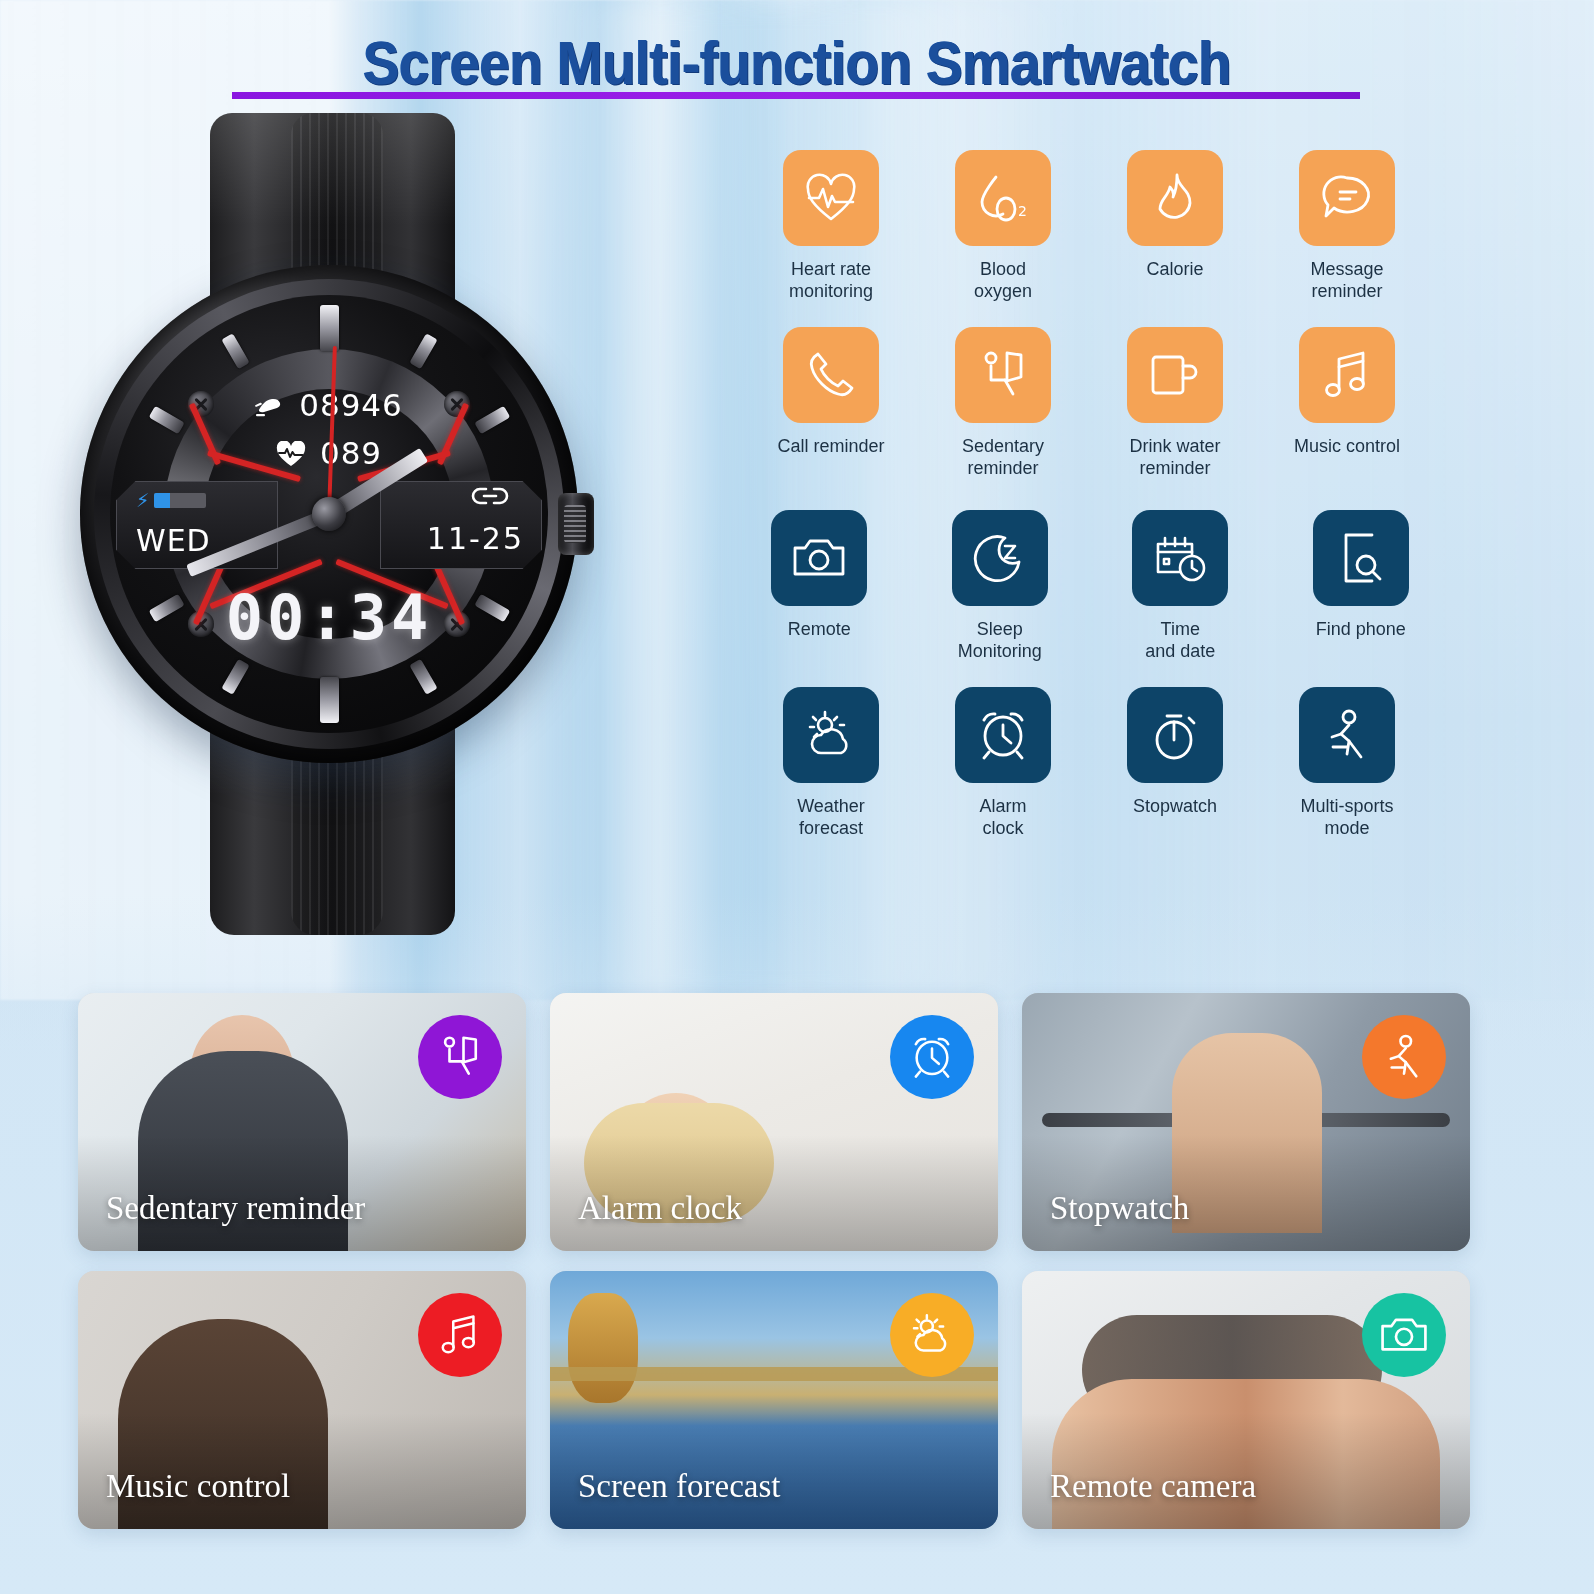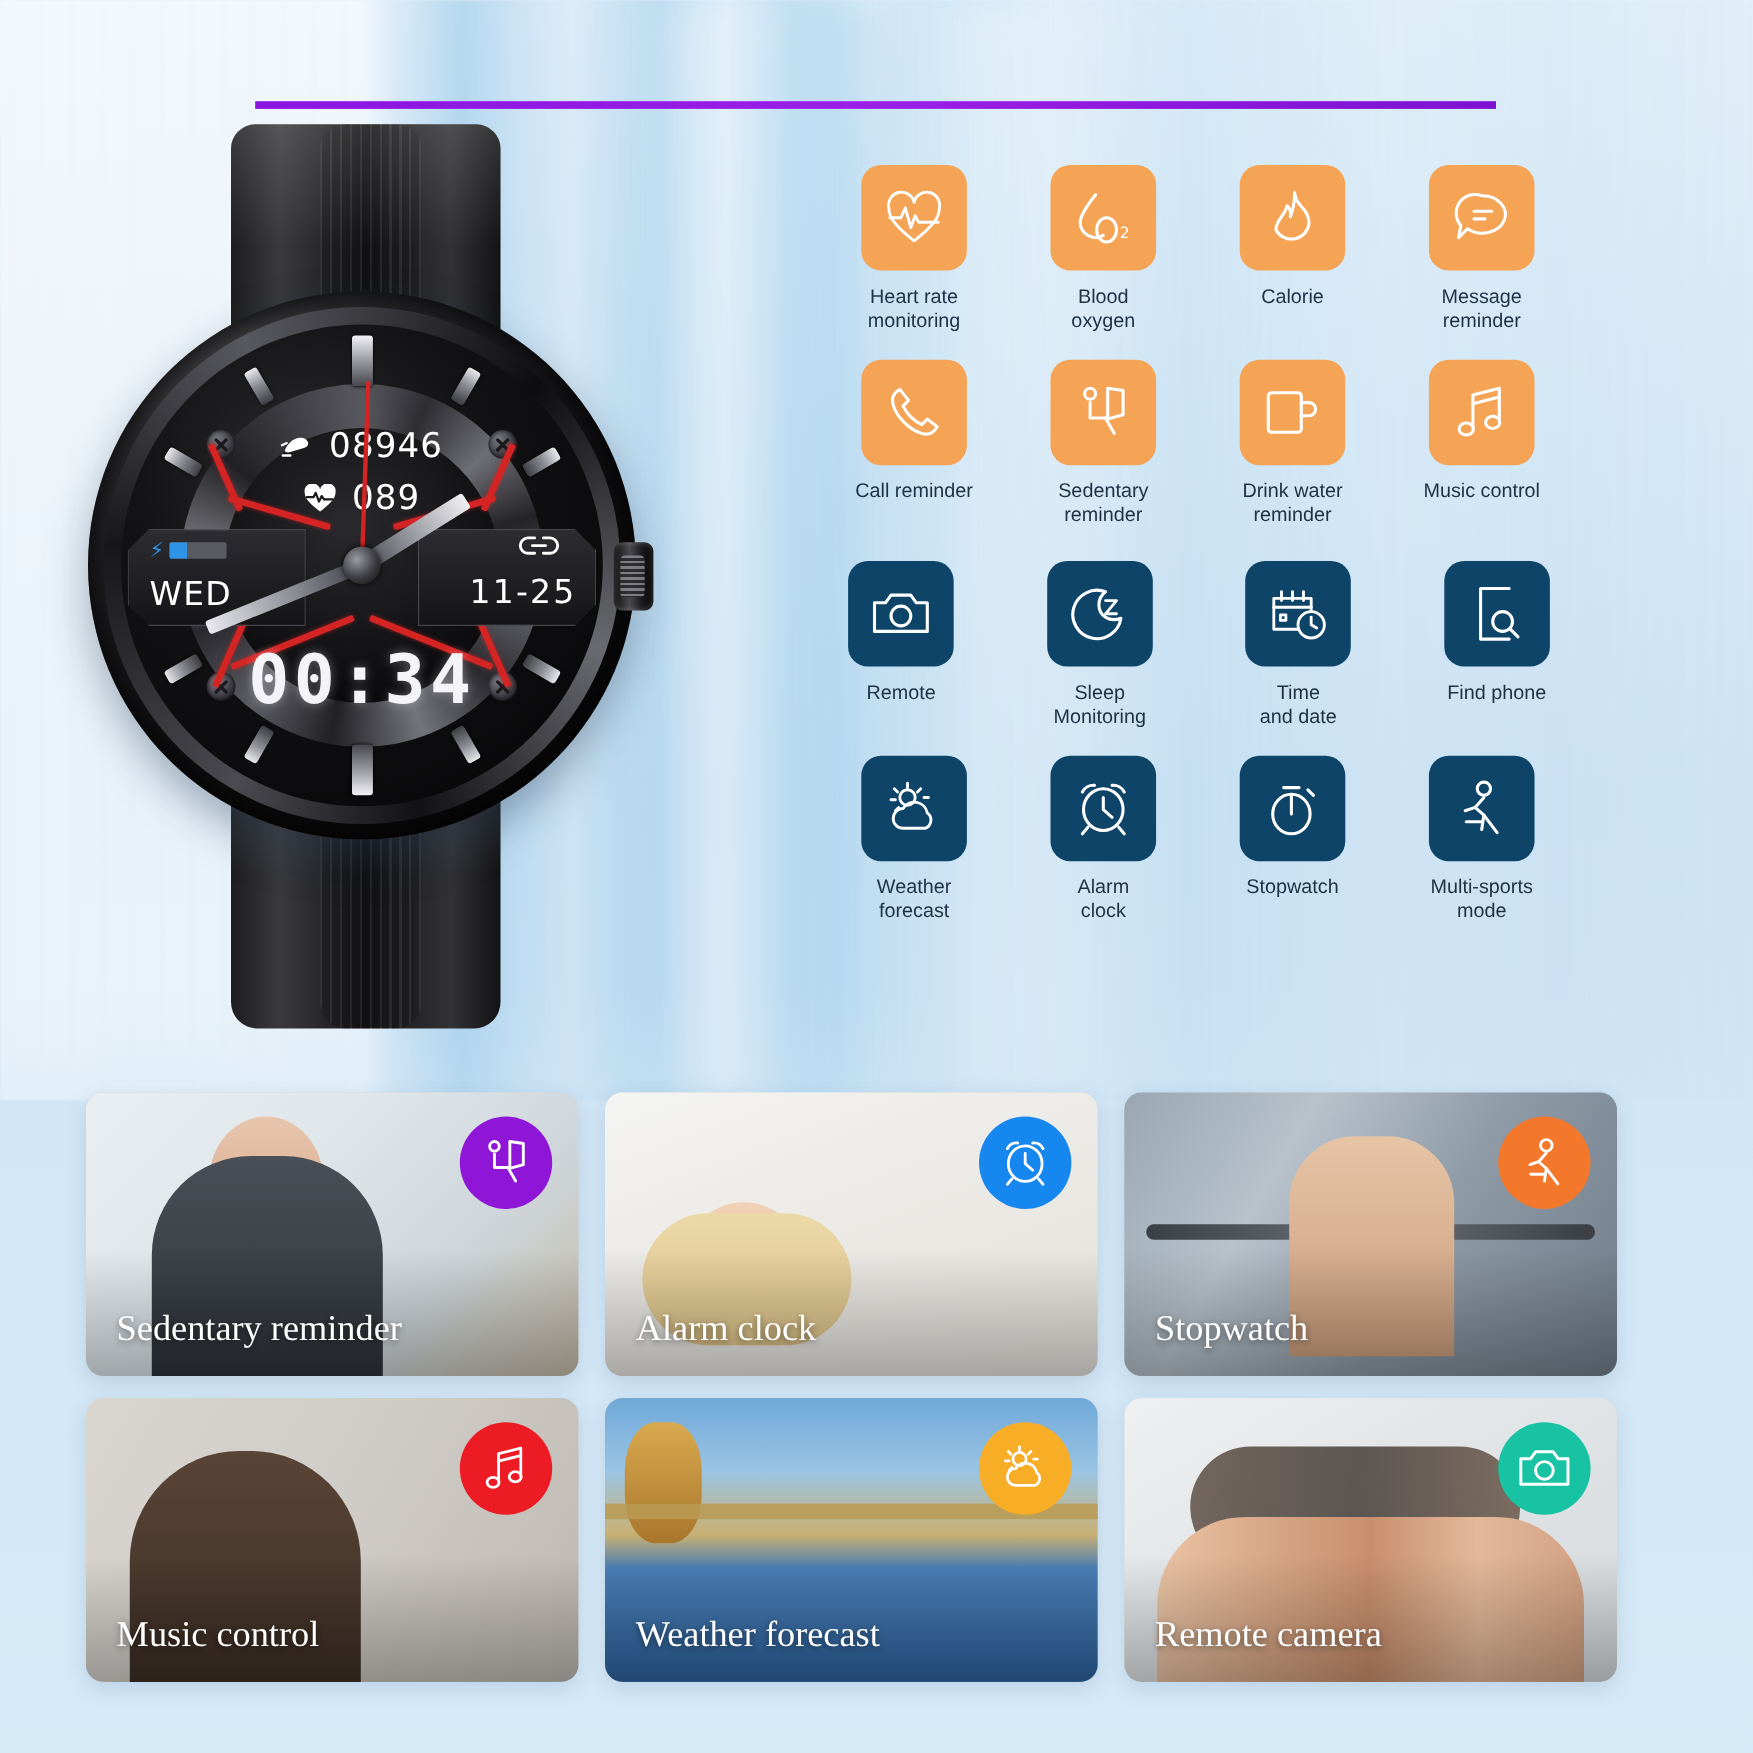--- a/index.html
+++ b/index.html
@@ -194,20 +194,23 @@
   .sc-selfie:before{content:"";position:absolute;left:60px;top:44px;width:300px;height:110px;border-radius:55px;
     background:linear-gradient(90deg,#4b3a2e,#2f2520,#5a4434);opacity:.75;}
 </style>
 </head>
 <body>
 
 <div class="stage">
   <div class="silk"></div>
   <div class="silk2"></div>
 
+  <div class="title-wrap">
+    <span class="title">Screen Multi-function Smartwatch</span>
+  </div>
   <div class="title-underline"></div>
 
   <div class="watch">
     <div class="strap strap-top">
       <div class="strap-grooves"></div>
       <div class="strap-sheen"></div>
     </div>
     <div class="strap strap-bot">
       <div class="strap-grooves"></div>
       <div class="strap-sheen"></div>
@@ -546,21 +549,21 @@
       <div class="card">
         <div class="scene sc-weather"></div>
         <div class="vig"></div>
         <div class="badge" style="background:#f8ad26">
           <svg width="48" height="46" viewBox="0 0 56 52" fill="none" stroke="#fff" stroke-width="2.9" stroke-linecap="round" stroke-linejoin="round">
             <circle cx="22" cy="16" r="7"></circle>
             <path d="M22 3 v4 M10 8 l3 3 M34 8 l-3 3 M7 18 h4 M37 16 h4 M11 28 l3-3"></path>
             <path d="M18 44 a9 9 0 0 1 0-18 a12 12 0 0 1 22 4 a8 8 0 0 1-2 14z"></path>
           </svg>
         </div>
-        <div class="cap">Weather forecast</div>
+        <div class="cap">Screen forecast</div>
       </div>
 
       <div class="card">
         <div class="scene sc-selfie"></div>
         <div class="vig"></div>
         <div class="badge" style="background:#17c3a2">
           <svg width="50" height="44" viewBox="0 0 56 48" fill="none" stroke="#fff" stroke-width="3" stroke-linecap="round" stroke-linejoin="round">
             <path d="M4 14 h10 l5-7 h18 l5 7 h10 v26 H4z"></path>
               <circle cx="28" cy="26" r="9"></circle>
           </svg>

